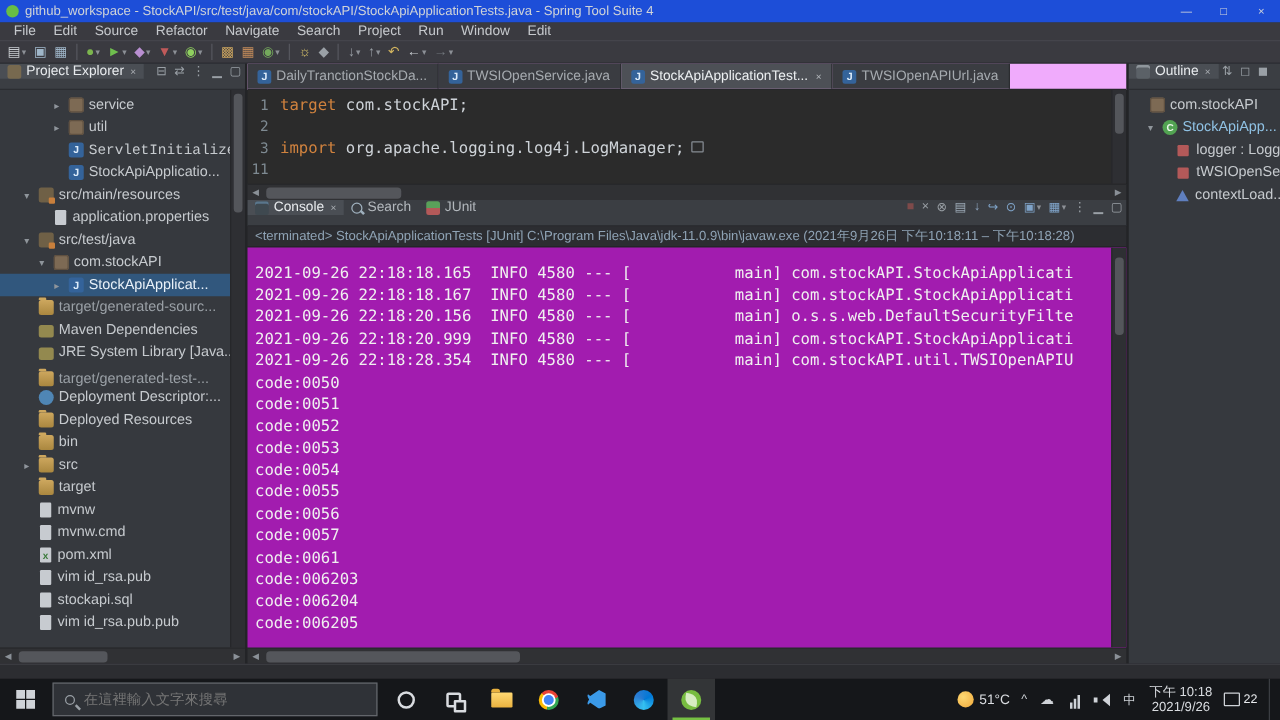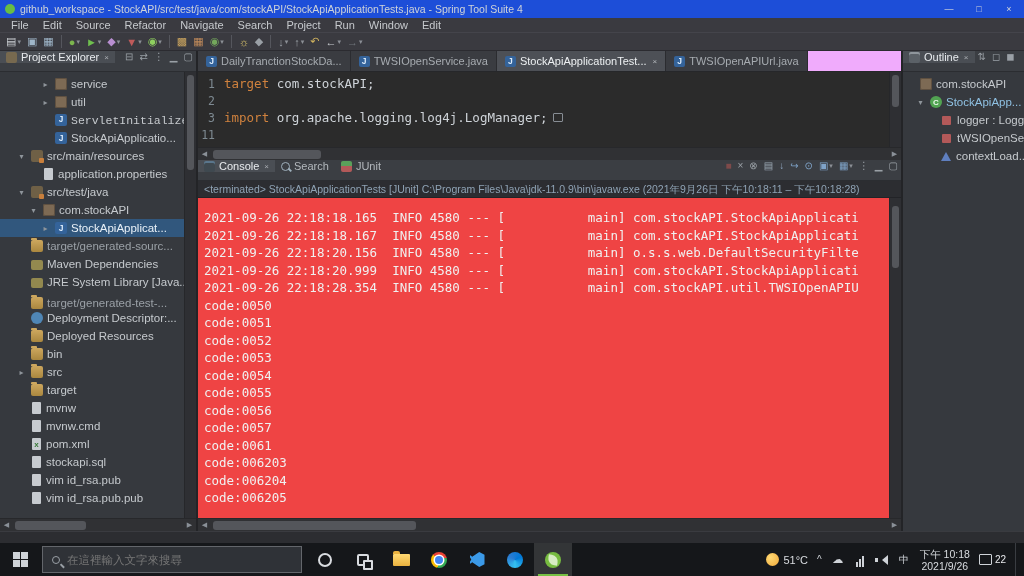--- a/index.html
+++ b/index.html
@@ -74,21 +74,21 @@
 .editor-wrap{height:75px;position:relative;background:#2b2b2b;flex:none;overflow:hidden}
 .code{position:absolute;inset:0 12px 0 0;font-family:"DejaVu Sans Mono",monospace;padding-top:3px;overflow:hidden}
 .code-line{height:17px;display:flex;align-items:center;font-size:12.5px;white-space:pre}
 .lnum{width:26px;flex:none;text-align:right;padding-right:9px;color:#7e8a92;font-size:11.5px}
 .tk-keyword{color:var(--keyword)}
 .tk-plain{color:#ced3d8}
 .lbody{display:inline-flex;align-items:center}
 .fold-box{width:10px;height:9px;border:1px solid #878d94;border-radius:1px;margin-left:5px;display:inline-block}
 .console{flex:1;display:flex;flex-direction:column;min-height:0}
 .console-status{height:17px;line-height:16px;background:#2c2d31;border-bottom:1px solid #222327;color:#8fa3b5;font-size:10.5px;padding-left:6px;white-space:nowrap;overflow:hidden;flex:none}
-.console-body{flex:1;position:relative;background:#ef4444;min-height:0;overflow:hidden}
+.console-body{flex:1;position:relative;background:#a21caf;min-height:0;overflow:hidden}
 .console-out{position:absolute;inset:0 12px 0 0;padding:12px 0 0 6px;font-family:"DejaVu Sans Mono",monospace;font-size:12.5px;color:var(--console-text);overflow:hidden}
 .console-line{height:17.5px;white-space:pre;overflow:hidden}
 .outline-body{flex:1;padding-top:3px;overflow:hidden}
 .statusbar{height:12px;background:#2c2d31;border-top:1px solid #3a3b40;flex:none}
 .taskbar{position:absolute;left:0;right:0;bottom:0;height:33px;background:#15171a;display:flex;align-items:center}
 .start{width:40px;height:33px;display:flex;align-items:center;justify-content:center}
 .winlogo{display:grid;grid-template-columns:7px 7px;grid-template-rows:7px 7px;gap:1px}
 .winlogo i{background:#cfd3d8;display:block}
 .tb-search{width:260px;height:27px;margin-left:2px;background:#2f3237;border:1px solid #63666b;display:flex;align-items:center;gap:7px;padding:0 9px}
 .mag{width:8px;height:8px;border:1.5px solid #9aa0a6;border-radius:50%;position:relative;flex:none}
@@ -355,26 +355,26 @@
                 <span class="tlabel">mvnw.cmd</span>
               </div>
               <div class="tree-row" style="padding-left: 16px; text-align: right;">
                 <span class="chev"></span>
                 <span class="ticon i-xml"></span>
                 <span class="tlabel">pom.xml</span>
               </div>
               <div class="tree-row" style="padding-left: 16px;">
                 <span class="chev"></span>
                 <span class="ticon i-file"></span>
+                <span class="tlabel">vim id_rsa.pub</span>
+              </div>
+              <div class="tree-row" style="padding-left: 16px;">
+                <span class="chev"></span>
+                <span class="ticon i-file"></span>
                 <span class="tlabel">stockapi.sql</span>
-              </div>
-              <div class="tree-row" style="padding-left: 16px;">
-                <span class="chev"></span>
-                <span class="ticon i-file"></span>
-                <span class="tlabel">vim id_rsa.pub</span>
               </div>
               <div class="tree-row" style="padding-left: 16px;">
                 <span class="chev"></span>
                 <span class="ticon i-file"></span>
                 <span class="tlabel">vim id_rsa.pub.pub</span>
               </div>
             </div>
           <div class="vsb">
             <div class="thumb" style="top:3px;height:95px"></div>
           </div>

